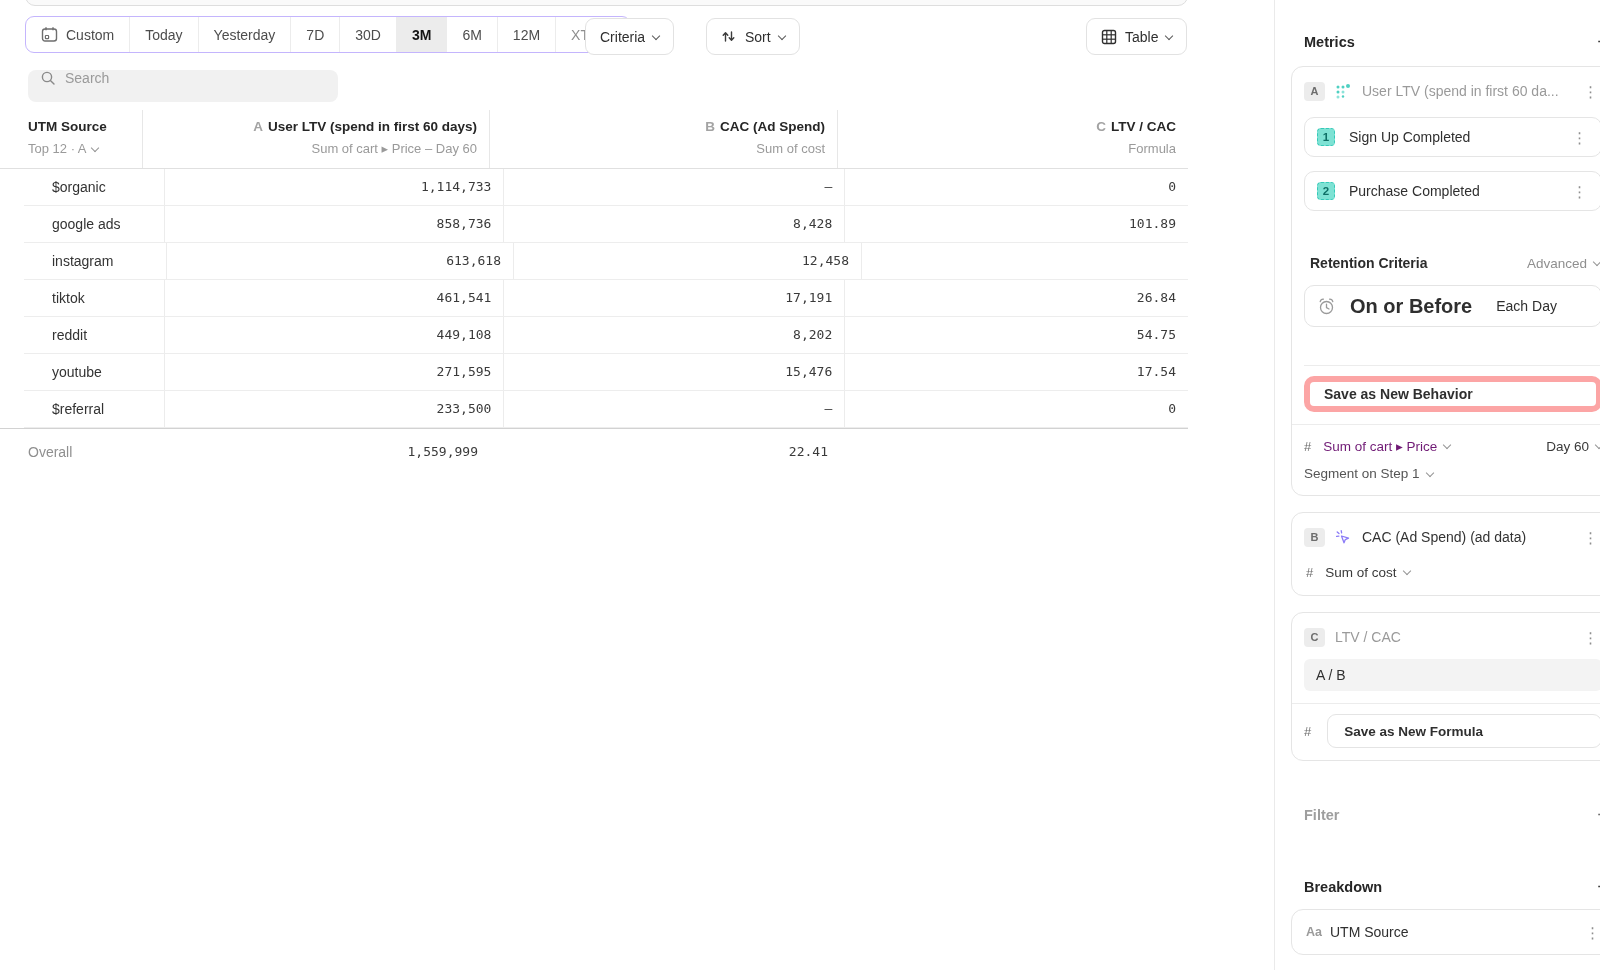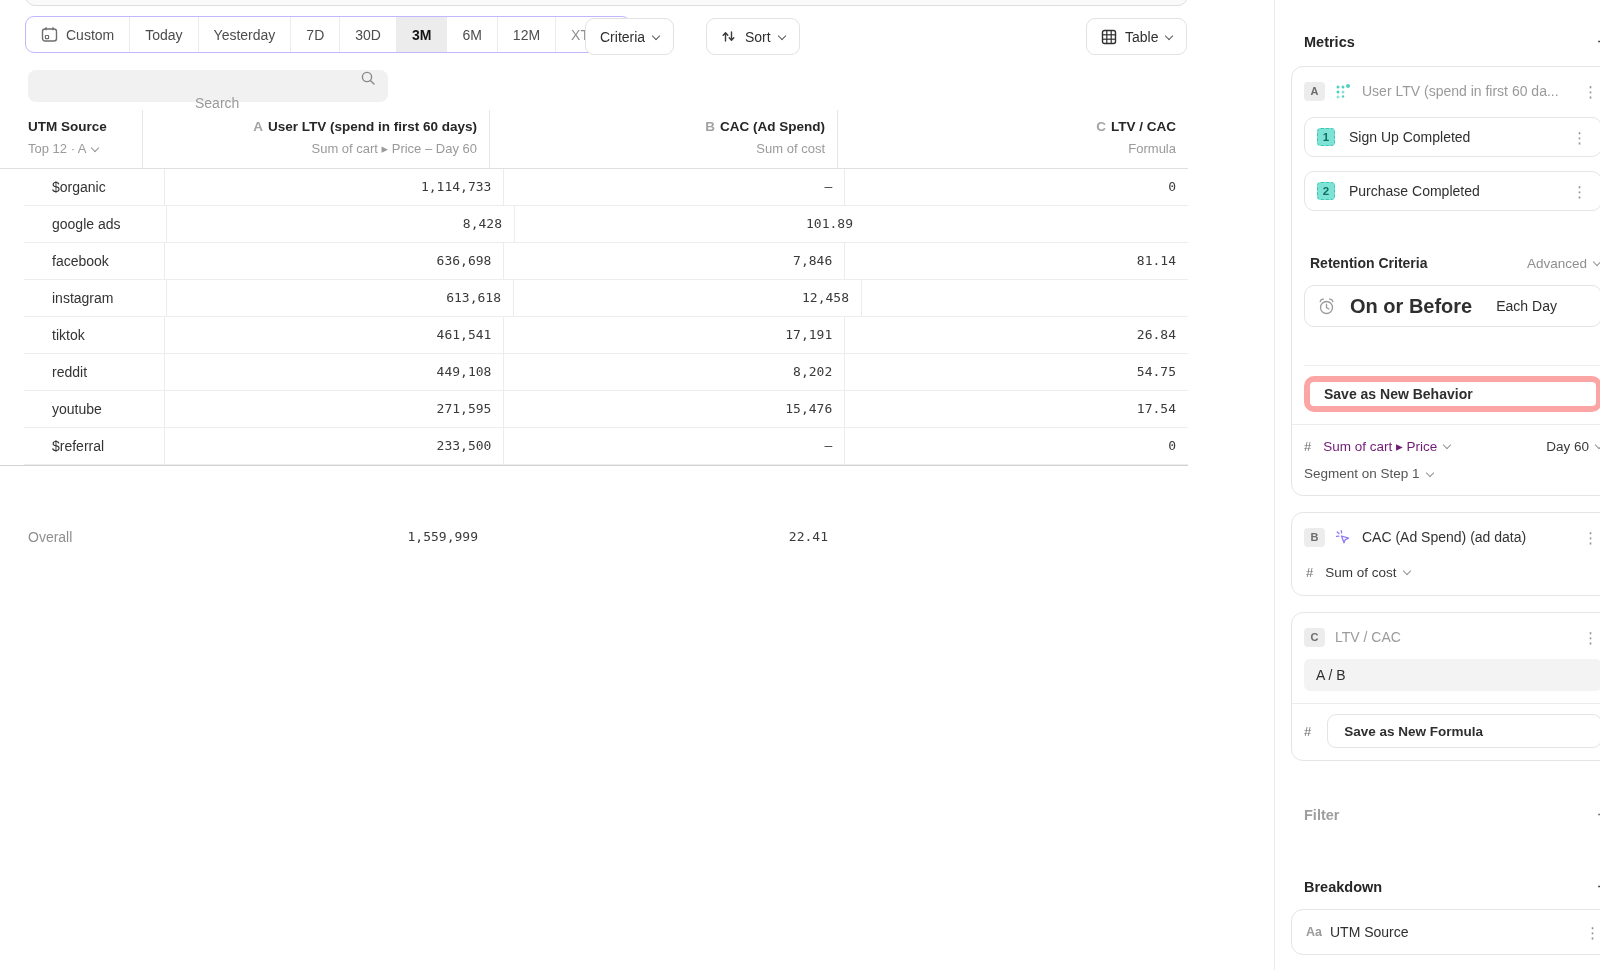--- a/index.html
+++ b/index.html
@@ -27,22 +27,22 @@
     color:#4d4d4d; border-right:1px solid #ececec; }
   .seg:last-child { border-right:none; }
   .seg.selected { background:#ececec; color:#141414; font-weight:bold; }
   .seg.muted { color:#8e8e8e; }
 
   .tbtn { position:absolute; top:18px; height:37px; display:inline-flex; align-items:center;
     gap:8px; padding:0 14px; border:1px solid #e2e2e2; border-radius:9px; background:#fff;
     font-size:14px; color:#2f2f2f; }
 
   
-  .searchbar { position:absolute; left:28px; top:70px; width:360px; height:32px;
-    background:#f1f1f1; border-radius:8px; display:flex; align-items:flex-end; padding:0 12px; gap:9px;flex-direction:column; }
+  .searchbar { position:absolute; left:28px; top:70px; width:310px; height:32px;
+    background:#f1f1f1; border-radius:8px; display:flex; align-items:flex-start; padding:0 12px; gap:9px; }
   .searchbar input { flex:1; border:none; background:transparent; outline:none;
     font-size:14px; color:#3a3a3a; font-family:inherit; }
   .searchbar input::placeholder { color:#9a9a9a; }
 
   
   .datatable { position:absolute; left:0; top:110px; width:1188px; font-size:14px; }
   .trow { display:flex; }
   .c0 { width:143px; padding-left:28px; }
   .c1 { width:347px; } .c2 { width:348px; } .c3 { width:350px; }
   .c1,.c2,.c3 { text-align:right; padding-right:12px; }
@@ -51,21 +51,21 @@
   .thead > div { padding-top:6px; height:58px; }
   .th-title { font-size:13.5px; font-weight:bold; color:#262626; line-height:22px; white-space:nowrap; }
   .th-letter { color:#a3a3a3; font-weight:bold; margin-right:5px; }
   .th-sub { font-size:13px; color:#9a9a9a; line-height:21px; white-space:nowrap; }
   .drow > div { height:36px; line-height:36px; }
   .drow .c0 { color:#333; }
   .drow .c0,.drow .c1,.drow .c2 { border-right:1px solid #ececec; }
   .drow { border-bottom:1px solid #ededed;margin-left:24px; }
   .drow:last-of-type { border-bottom:none; }
   .orow { border-top:1px solid #d2d2d2; }
-  .orow > div { height:46px; line-height:46px;margin-top:48px; }
+  .orow > div { height:46px; line-height:46px; }
   .orow .c0 { color:#8f8f8f; }
 
   
   .sidebar { position:absolute; left:1274px; top:0; width:355px; height:970px;
     border-left:1px solid #eaeaea; background:#fff; padding:0 14px 0 16px; }
   .side-head { display:flex; align-items:center; justify-content:space-between;
     margin-top:32px; padding:0 4px 0 13px; }
   .side-head .lab { font-size:14.5px; font-weight:bold; color:#262626; }
   .side-head .lab.gray { color:#9e9e9e; }
   .card { border:1px solid #e5e5e5; border-radius:12px; margin-top:14px; background:#fff; }
@@ -207,28 +207,23 @@
   </div>
 
   <div class="trow drow">
     <div class="c0">$organic</div>
     <div class="c1 mono">1,114,733</div>
     <div class="c2 mono">–</div>
     <div class="c3 mono">0</div>
   </div>
   <div class="trow drow">
     <div class="c0">google ads</div>
+    <div class="c1 mono">858,736</div>
     <div class="c2 mono">8,428</div>
     <div class="c3 mono">101.89</div>
-  </div>
-  <div class="trow drow">
-    <div class="c0">facebook</div>
-    <div class="c1 mono">636,698</div>
-    <div class="c2 mono">7,846</div>
-    <div class="c3 mono">81.14</div>
   </div>
   <div class="trow drow">
     <div class="c0">instagram</div>
     <div class="c1 mono">613,618</div>
     <div class="c2 mono">12,458</div>
   </div>
   <div class="trow drow">
     <div class="c0">tiktok</div>
     <div class="c1 mono">461,541</div>
     <div class="c2 mono">17,191</div>

